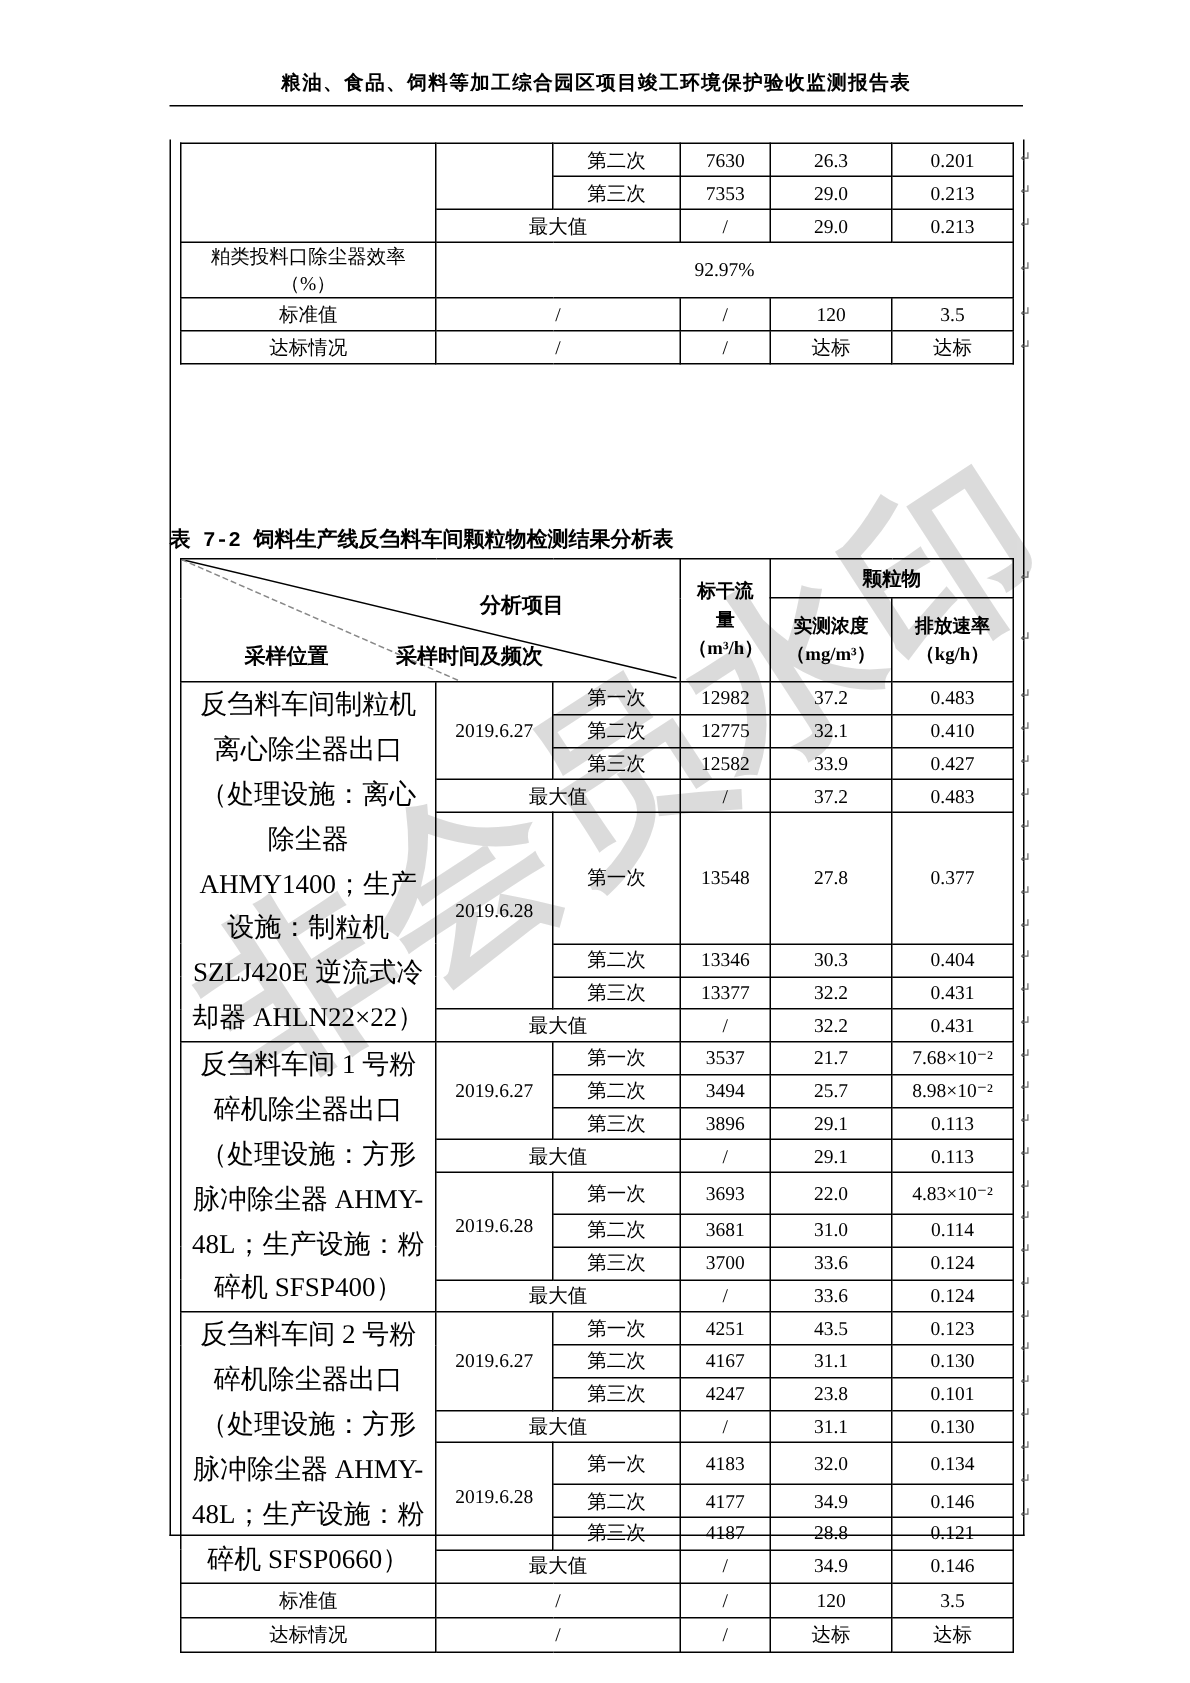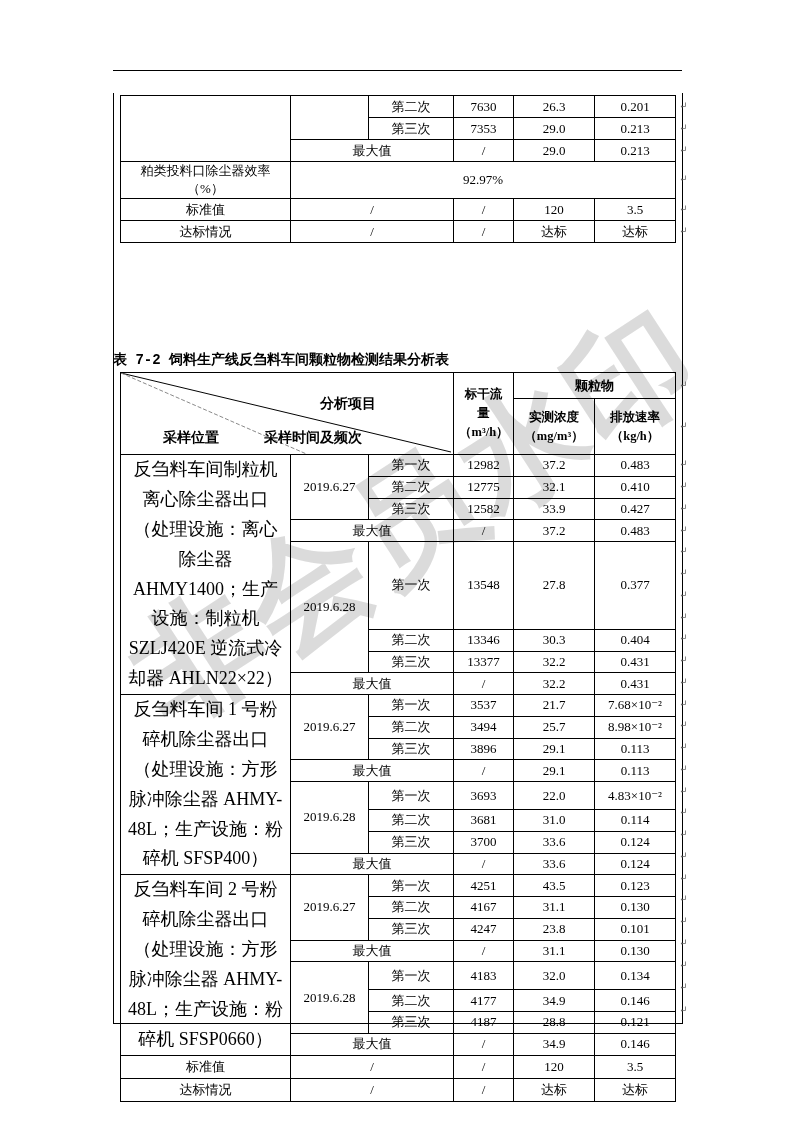--- a/index.html
+++ b/index.html
@@ -39,20 +39,21 @@
   .page-number{position:absolute;left:0;top:1028px;width:100%;text-align:center;font-size:12px;}
   .pilcrow{position:absolute;font-size:10px;color:#6a6a6a;line-height:1;}
 </style>
 </head>
 <body>
 
 <div class="page">
   <div class="watermark">非会员水印</div>
 
   <div class="content">
+    <div class="doc-title">粮油、食品、饲料等加工综合园区项目竣工环境保护验收监测报告表</div>
     <div class="header-rule"></div>
     <div class="outer-frame"></div>
 
     <table class="t1">
       <colgroup>
         <col style="width:170px">
           <col style="width:78px">
           <col style="width:85px">
         <col style="width:60px">
           <col style="width:81px">

